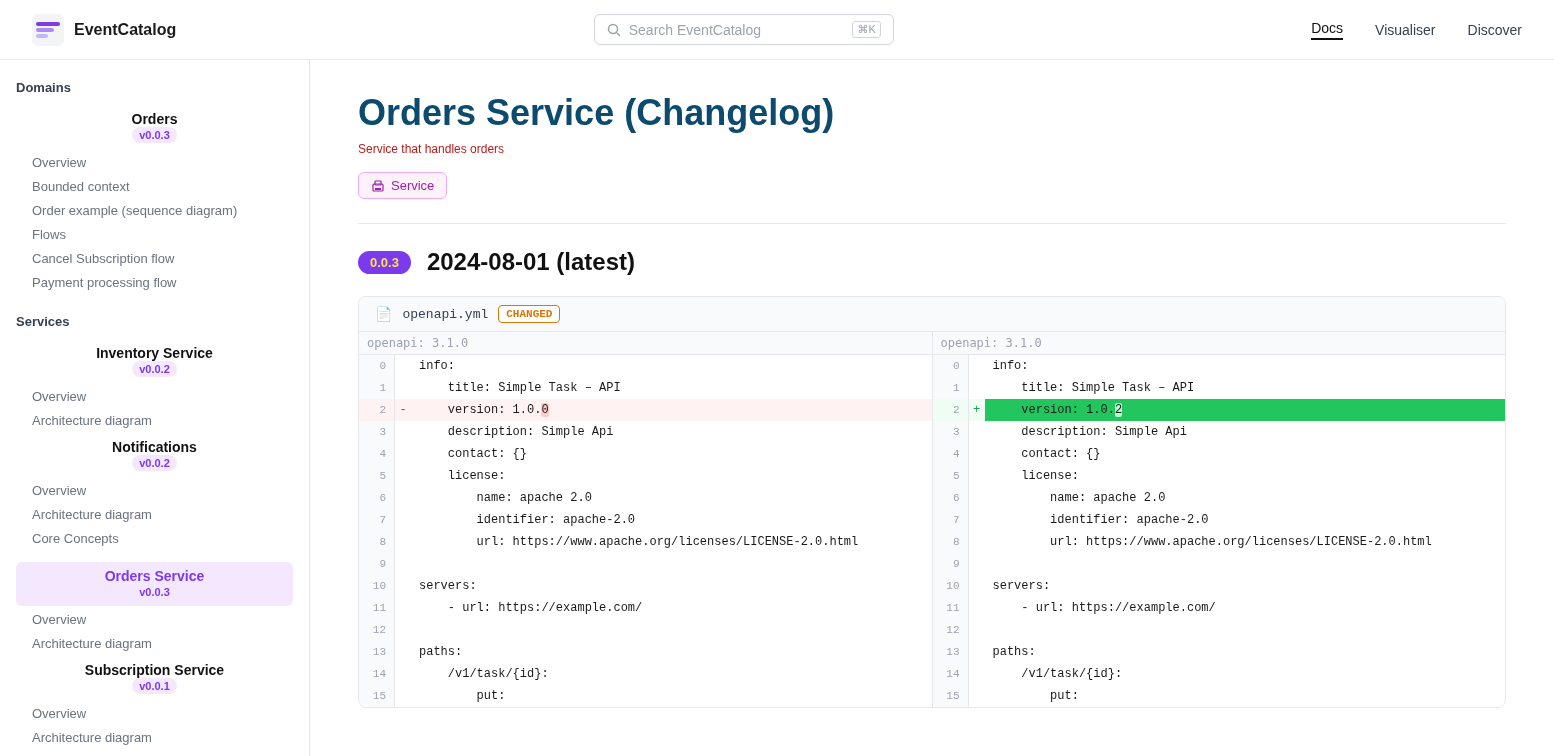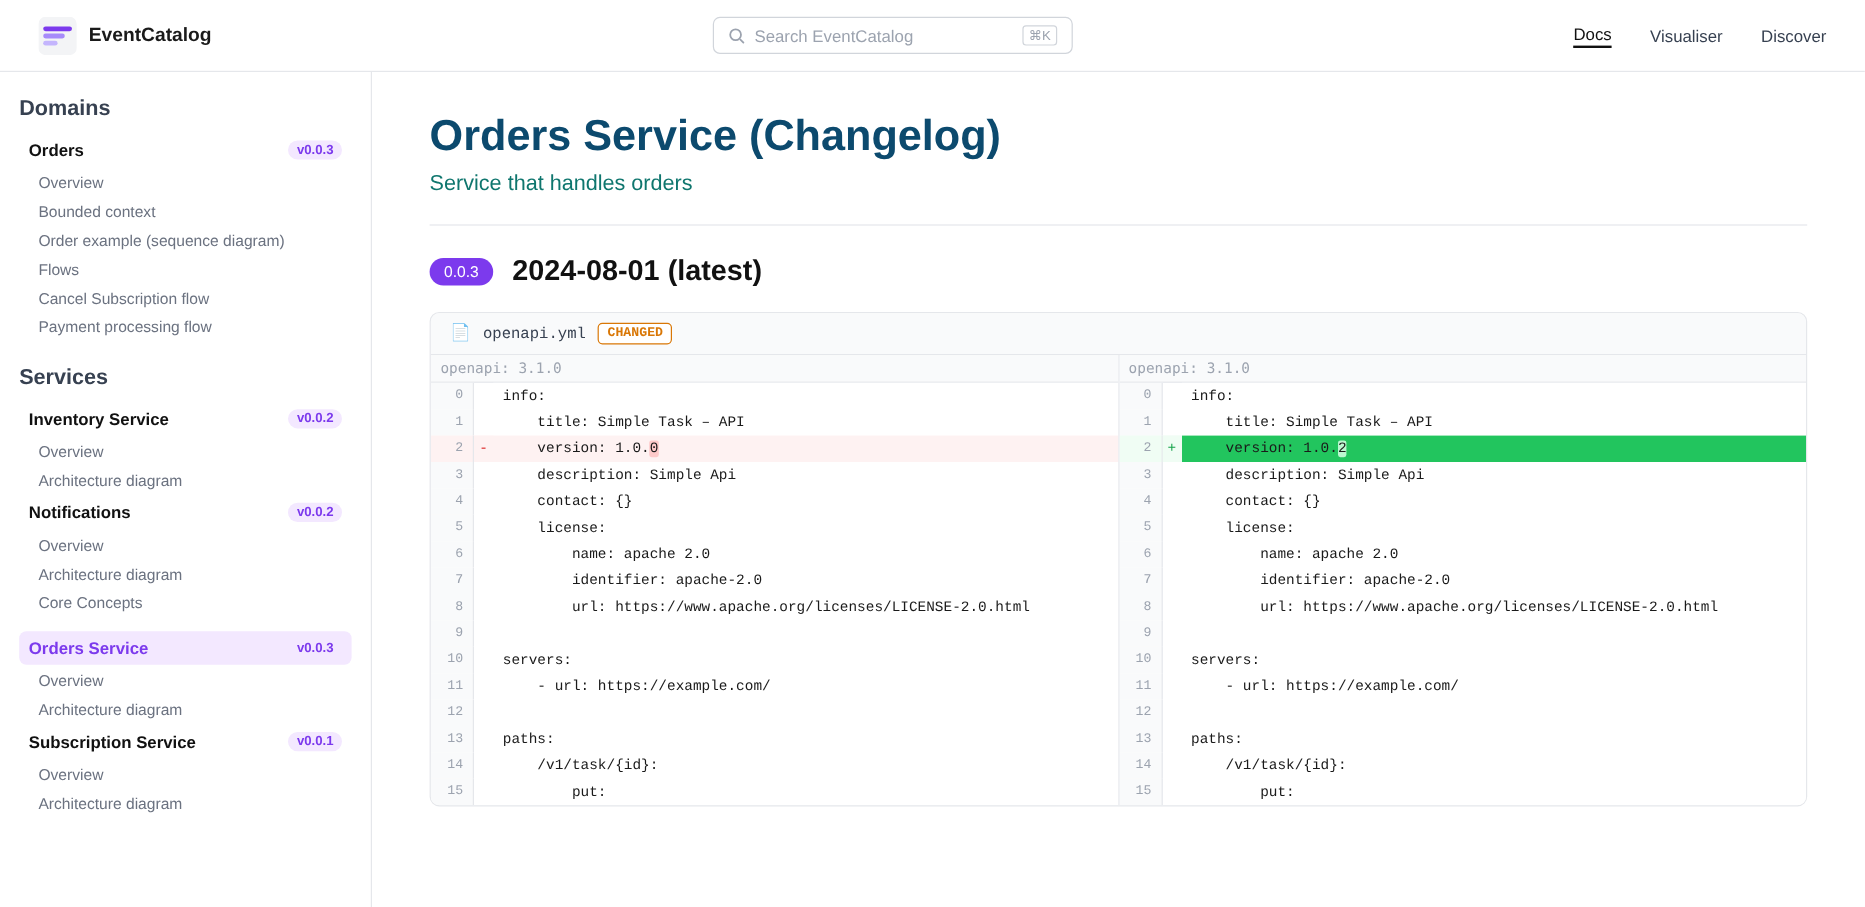--- a/index.html
+++ b/index.html
@@ -24,56 +24,56 @@
 
     
     .layout { display: flex; margin-top: 60px; }
 
     
     .sidebar {
       width: 310px; min-width: 310px; height: calc(100vh - 60px);
       overflow-y: auto; border-right: 1px solid #e5e7eb;
       padding: 20px 16px; position: fixed; top: 60px; left: 0;
     }
-    .sidebar-section-title { font-size: 18px; font-weight: 700; color: #374151; margin-bottom: 10px; text-transform: none; letter-spacing: 0; }
+    .sidebar-section-title { font-size: 13px; font-weight: 700; color: #374151; margin-bottom: 10px; text-transform: none; letter-spacing: 0; }
     .sidebar-item {
       display: flex; align-items: center; justify-content: space-between;
-      padding: 6px 8px; border-radius: 6px; cursor: pointer; margin-bottom: 2px;
+      padding: 6px 8px; border-radius: 6px; cursor: pointer; margin-bottom: 2px; flex-direction: column;
     }
     .sidebar-item.active { background: #f3e8ff; margin-top: 12px; }
     .sidebar-item-label { font-size: 14px; font-weight: 600; color: #111; }
     .sidebar-item.active .sidebar-item-label { color: #7c3aed; }
     .sidebar-badge {
       font-size: 11px; font-weight: 600; padding: 2px 7px; border-radius: 12px;
       background: #f3e8ff; color: #7c3aed;
     }
     .sidebar-subitem {
       padding: 4px 8px 4px 16px; cursor: pointer; color: #6b7280; font-size: 13px;
       border-radius: 4px; margin-bottom: 1px;
     }
     .sidebar-section { margin-bottom: 20px; }
 
     
     .main { margin-left: 310px; padding: 32px 48px; flex: 1; }
 
     
     .page-title { font-size: 36px; font-weight: 800; color: #0c4a6e; margin-bottom: 8px; }
-    .page-subtitle { font-size: 18px; color: #0f766e; margin-bottom: 16px; }
+    .page-subtitle { font-size: 12px; color: #b91c1c; margin-bottom: 16px; }
     .tag-badge {
       display: inline-flex; align-items: center; gap: 6px;
       background: #fdf2f8; border: 1px solid #f0abfc; color: #a21caf;
       padding: 5px 12px; border-radius: 6px; font-size: 13px; font-weight: 500;
     }
     .divider { border: none; border-top: 1px solid #e5e7eb; margin: 24px 0; }
 
     
     .changelog-entry { margin-bottom: 40px; }
     .version-header { display: flex; align-items: center; gap: 16px; margin-bottom: 20px; }
     .version-badge {
-      background: #7c3aed; color: #ffffff; font-size: 13px; font-weight: 400;
+      background: #7c3aed; color: #fde047; font-size: 13px; font-weight: 700;
       padding: 4px 12px; border-radius: 20px;
     }
     .version-date { font-size: 24px; font-weight: 700; color: #111; }
 
     
     .diff-container {
       border: 1px solid #e5e7eb; border-radius: 8px; overflow: hidden;
       font-family: 'Courier New', monospace; font-size: 12px;
     }
     .diff-header {
@@ -202,20 +202,30 @@
       <div class="sidebar-subitem">Architecture diagram</div>
     </div>
 
   </aside>
 
   <main class="main">
 
     <h1 class="page-title">Orders Service (Changelog)</h1>
     <p class="page-subtitle">Service that handles orders</p>
 
+    <div>
+      <span class="tag-badge">
+        <svg width="14" height="14" viewBox="0 0 14 14" fill="none">
+          <rect x="2" y="5" width="10" height="7" rx="1" stroke="#a21caf" stroke-width="1.2"></rect>
+          <rect x="4" y="2" width="6" height="4" rx="0.5" stroke="#a21caf" stroke-width="1.2"></rect>
+          <rect x="4" y="9" width="6" height="2" rx="0.3" fill="#a21caf"></rect>
+        </svg>
+        <span>Service</span>
+      </span>
+    </div>
 
     <hr class="divider">
 
     <div class="changelog-entry">
       <div class="version-header">
         <span class="version-badge">0.0.3</span>
         <span class="version-date">2024-08-01 (latest)</span>
       </div>
 
       <div class="diff-container">

